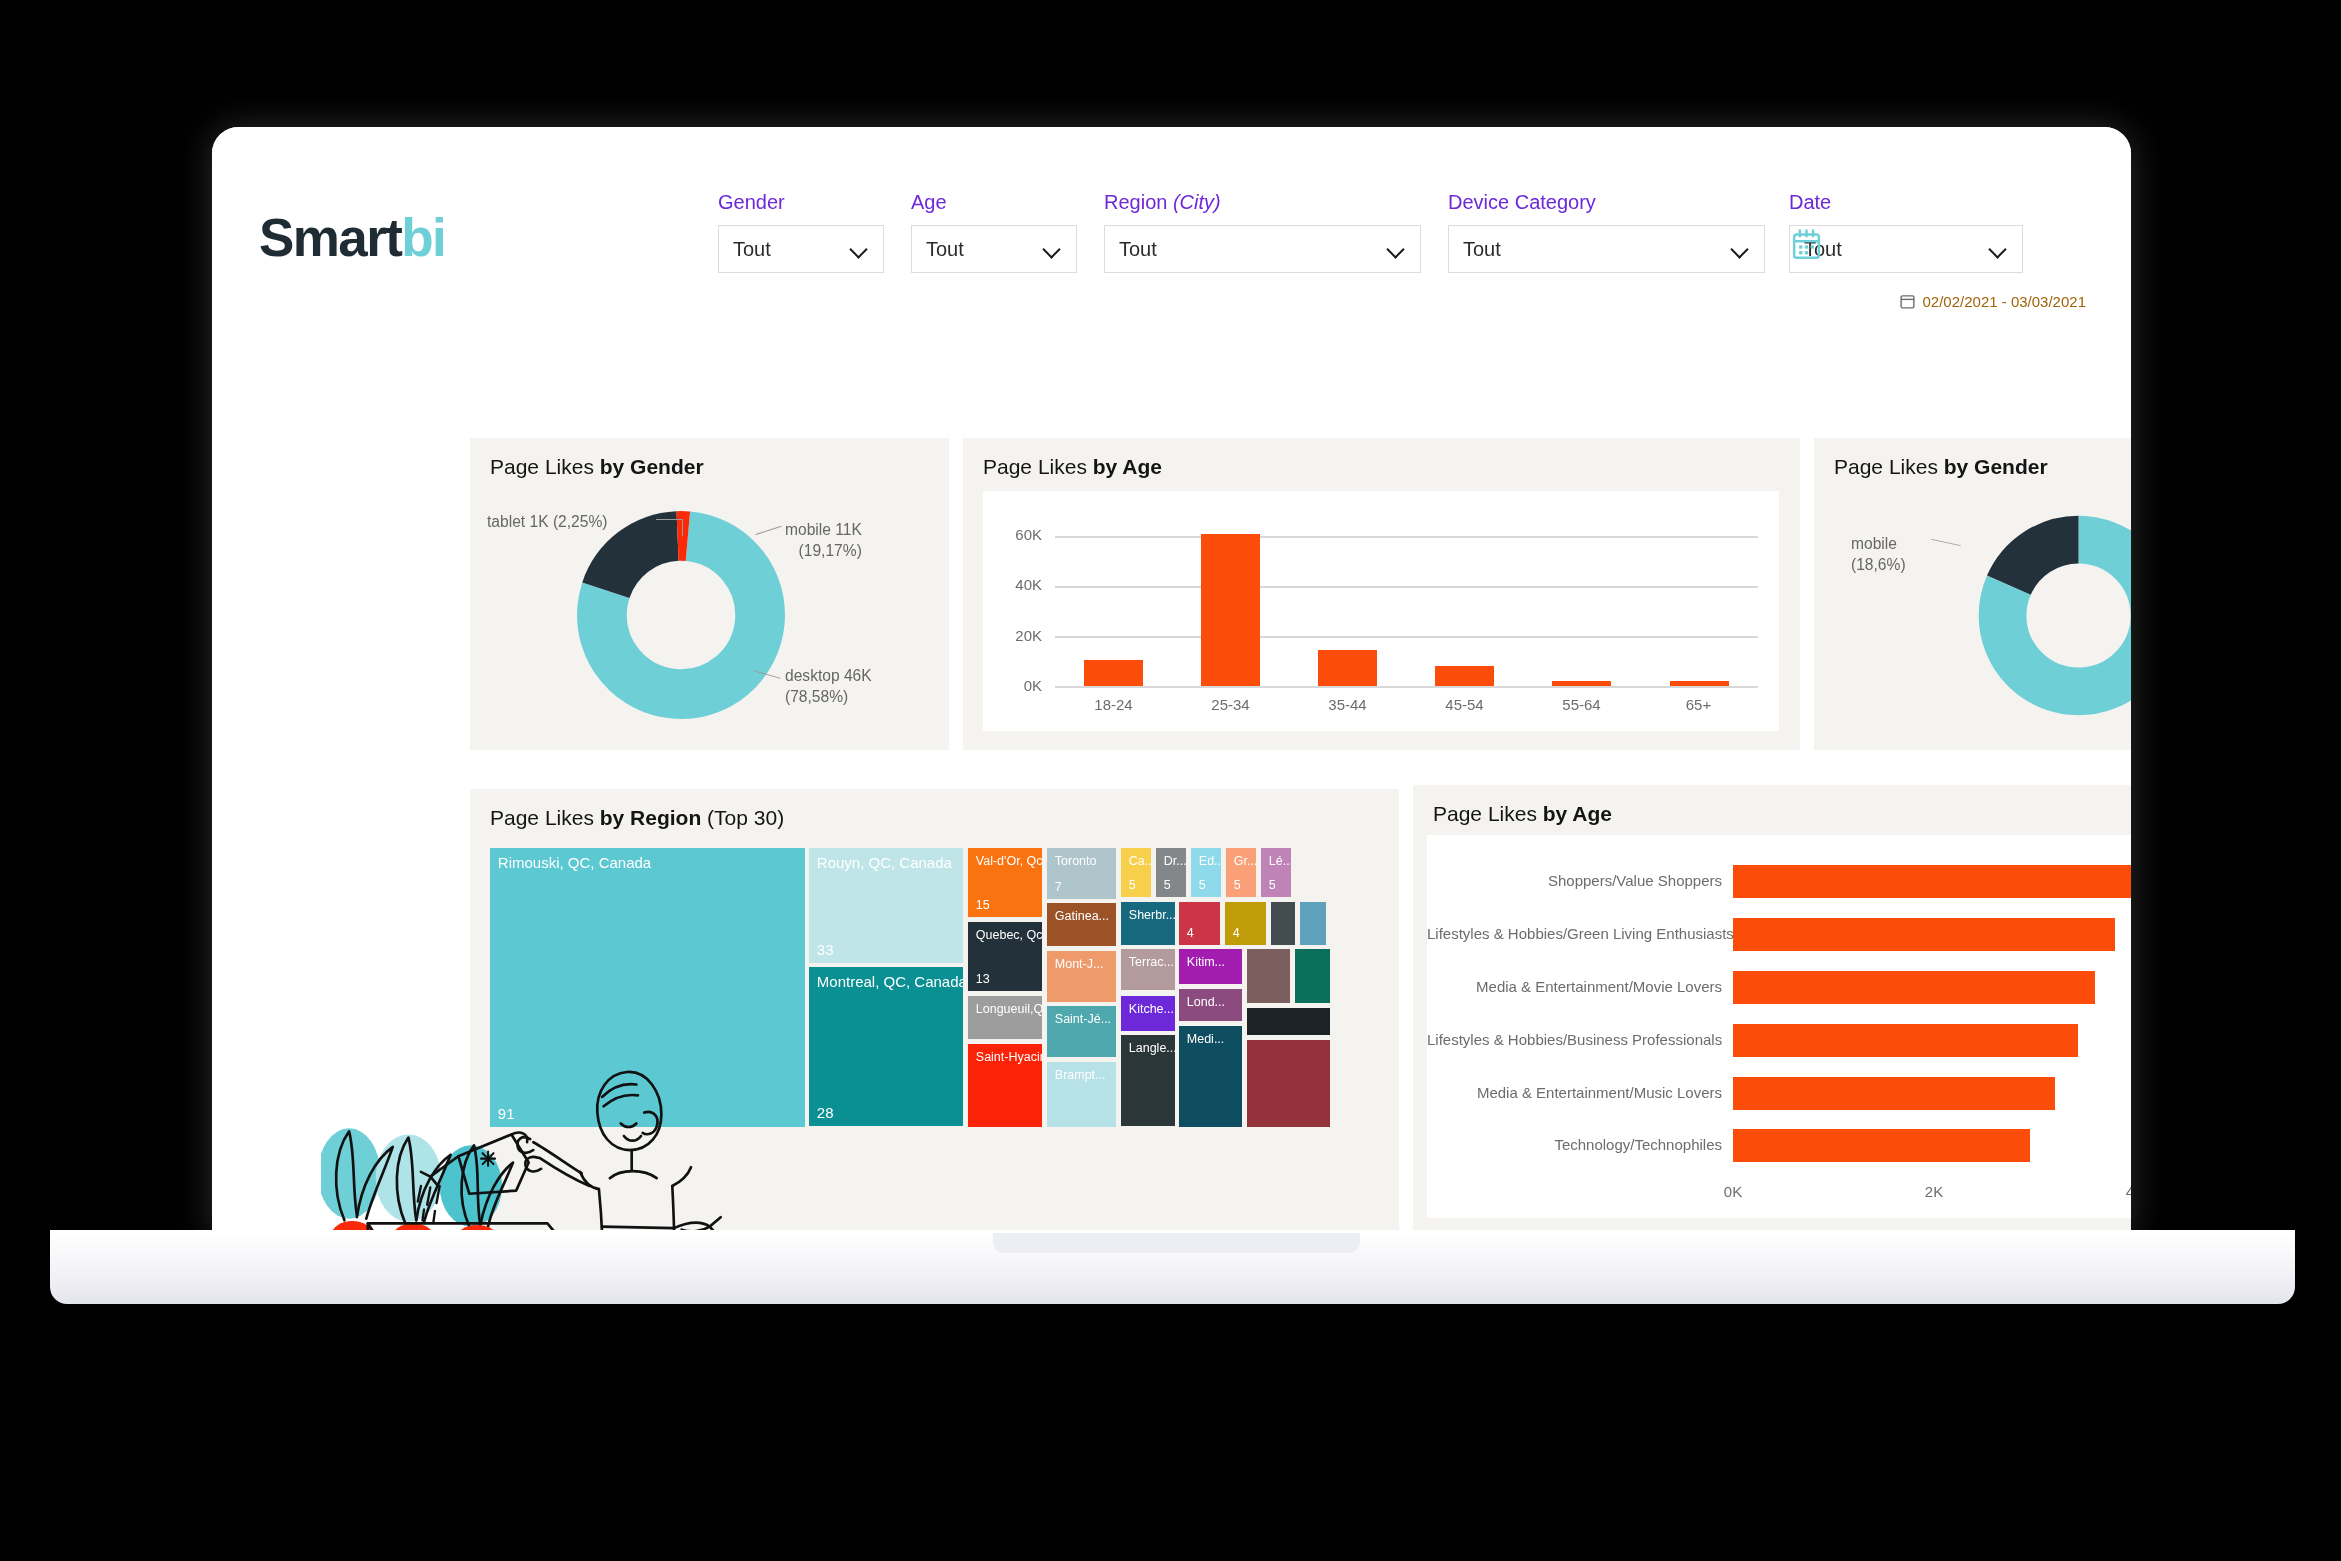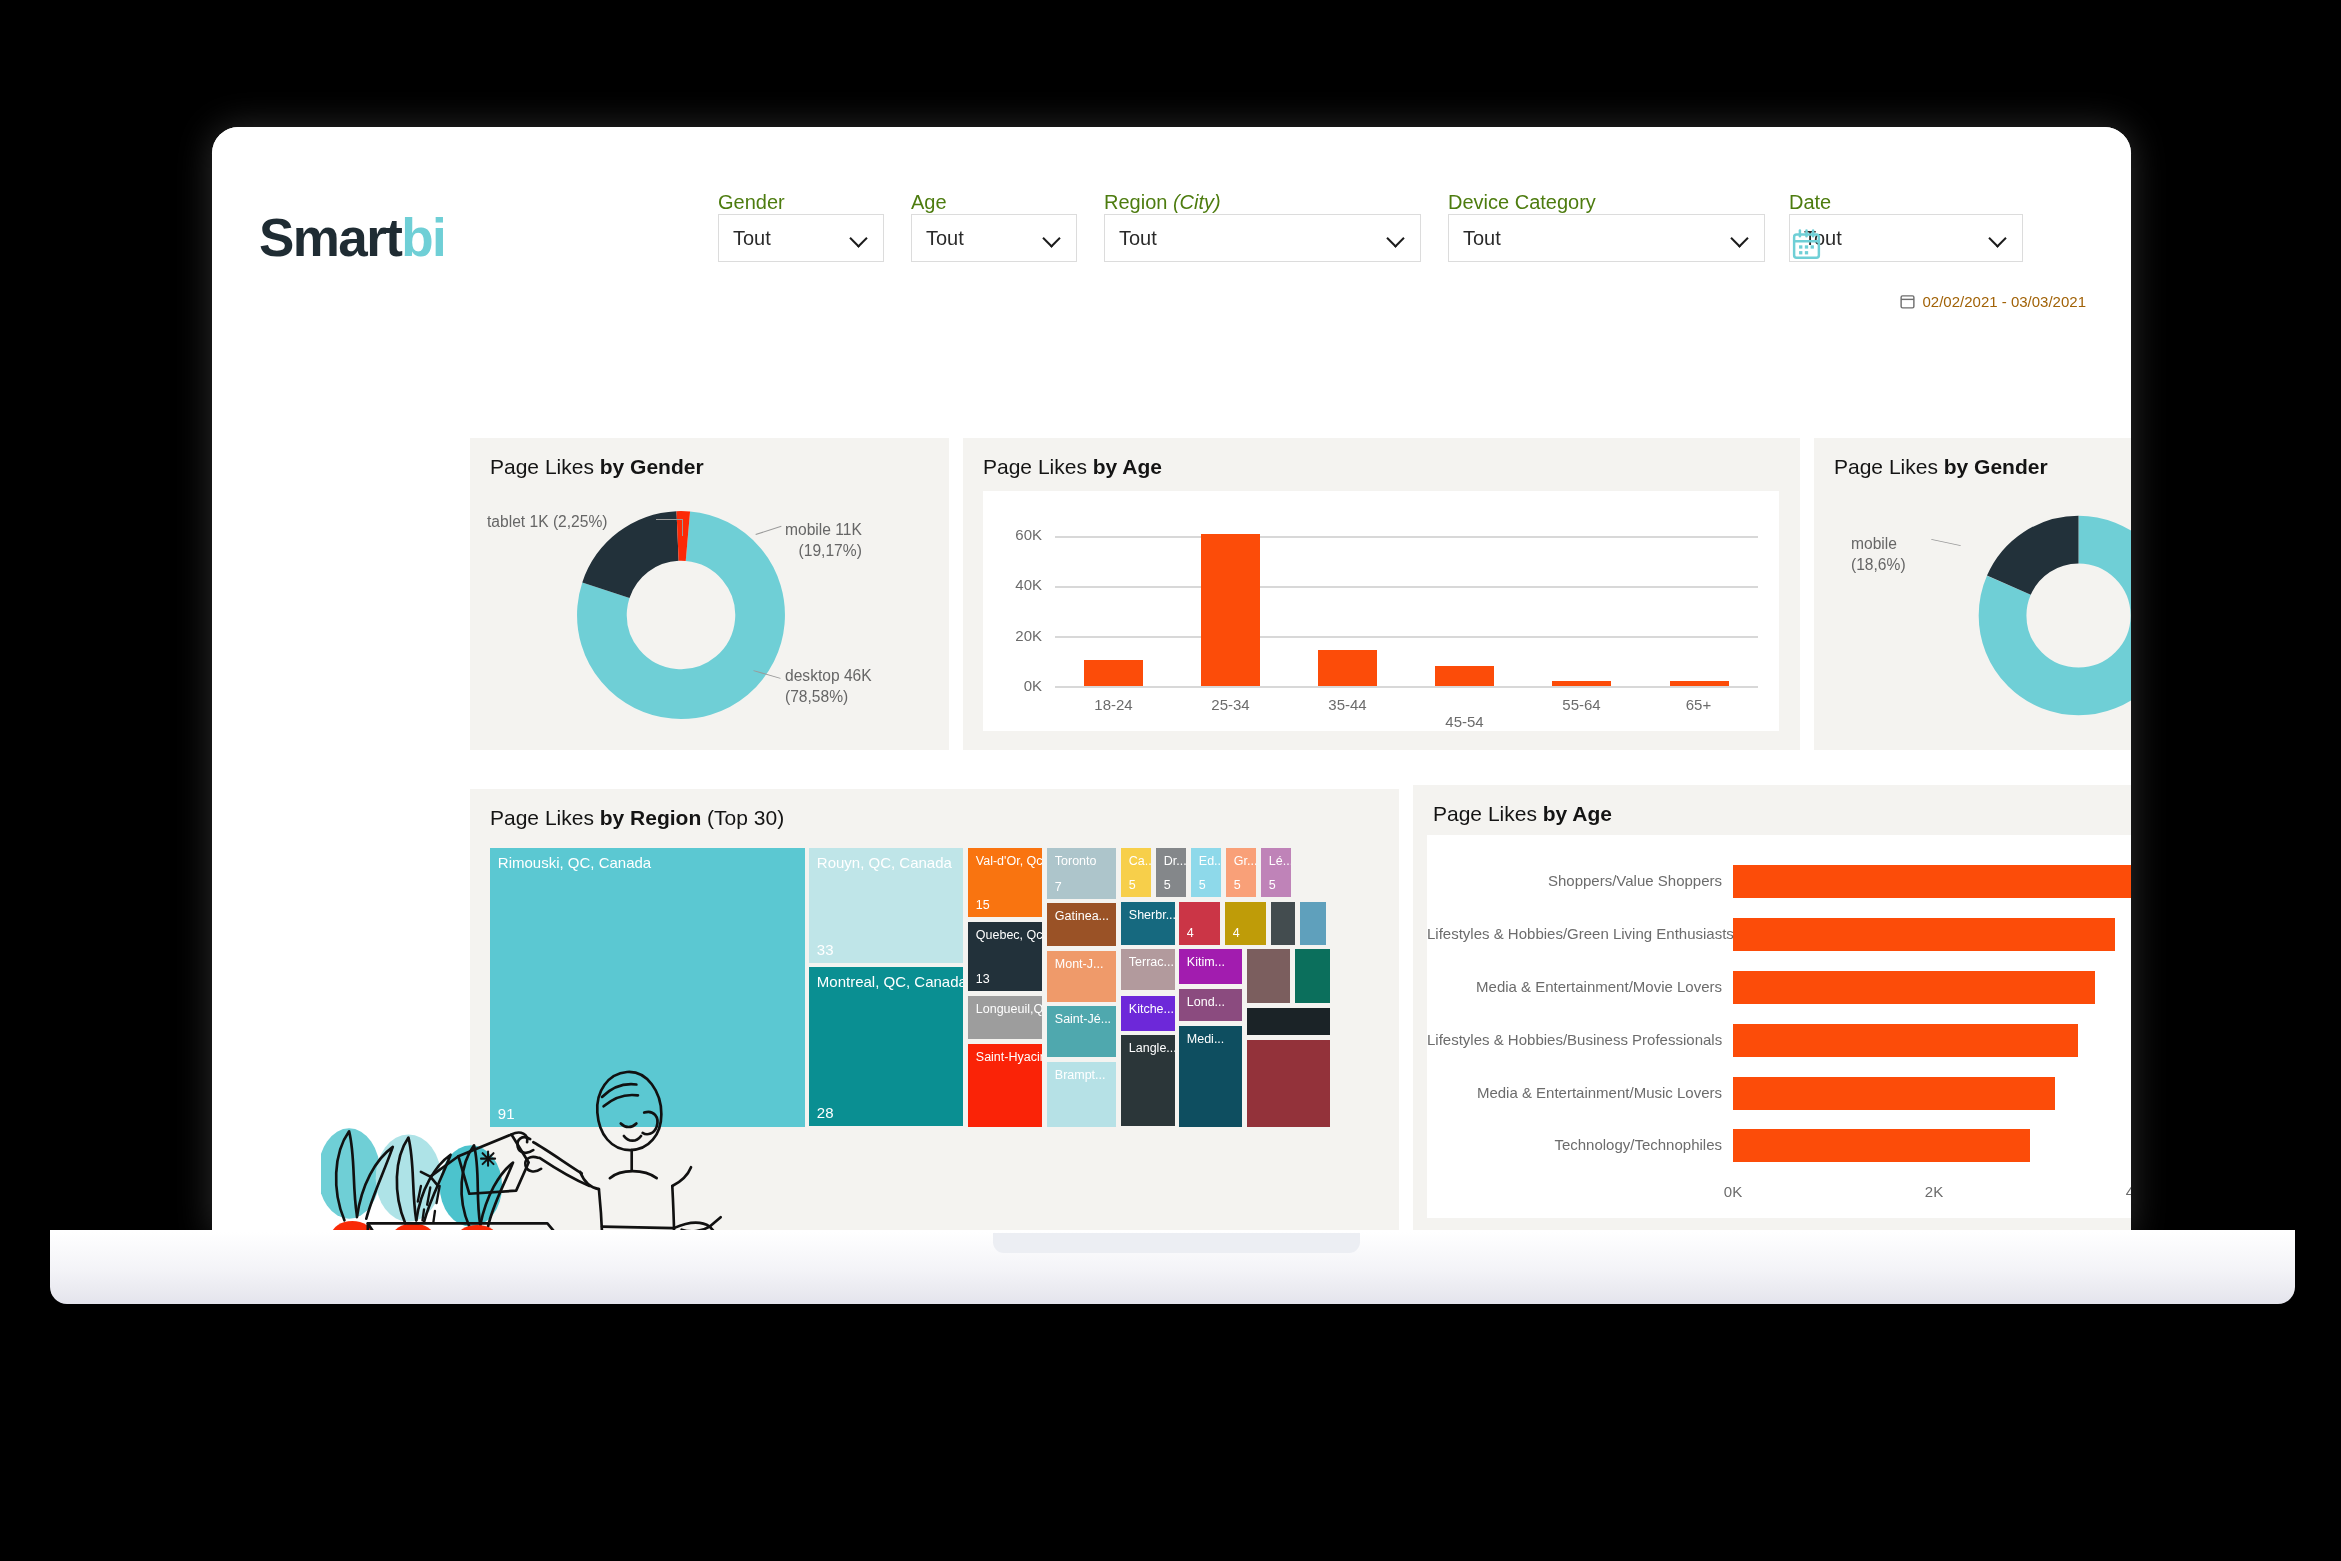--- a/index.html
+++ b/index.html
@@ -33,21 +33,21 @@
             border-radius: 26.5px 26.5px 4.7px 4.7px; overflow: hidden; background: #fff; }
 
   
   #logo { position: absolute; left: 47px; top: 84px; font-size: 53px; font-weight: 800;
           letter-spacing: -1.6px; line-height: 1; }
   #logo .smart { color: #1f2c33; }
   #logo .bi { color: #6fcfd6; }
 
   
   .filter { position: absolute; top: 64px; }
-  .filter .flabel { font-size: 20px; color: #4d7c0f; white-space: nowrap; }
+  .filter .flabel { font-size: 20px; color: #6d28d9; margin-bottom: 11px; white-space: nowrap; }
   .filter .flabel i { font-style: italic; }
   .fbox { position: relative; height: 48px; border: 0.8px solid #dcdcdc; background: #fff;
           display: flex; align-items: center; padding: 0 11px 0 14px; }
   .fbox .fval { font-size: 20px; color: #2a2a2a; flex: 1; }
   .chev { width: 17px; height: 17px; position: relative; flex: none; margin-right: 4.7px; }
   .chev:before { content:''; position: absolute; left: 1.6px; top: 2.3px; width: 11px; height: 11px;
                  border-right: 2.3px solid #1b1b1b; border-bottom: 2.3px solid #1b1b1b;
                  transform: rotate(45deg); }
 
   #f-gender { left: 506px; width: 166px; }
@@ -220,21 +220,21 @@
             <div class="ytick" style="left: 0px; top: 85px; width: 59px;">40K</div>
             <div class="gridline" style="left: 72px; top: 45px; width: 703px;"></div>
             <div class="ytick" style="left: 0px; top: 35px; width: 59px;">60K</div>
             <div class="vbar" style="left: 101px; width: 59px; height: 26px; bottom: 45px;"></div>
             <div class="xtick" style="left: 72px; width: 117px; top: 205px;">18-24</div>
             <div class="vbar" style="left: 218px; width: 59px; height: 152px; bottom: 45px;"></div>
             <div class="xtick" style="left: 189px; width: 117px; top: 205px;">25-34</div>
             <div class="vbar" style="left: 335px; width: 59px; height: 36px; bottom: 45px;"></div>
             <div class="xtick" style="left: 306px; width: 117px; top: 205px;">35-44</div>
             <div class="vbar" style="left: 452px; width: 59px; height: 20px; bottom: 45px;"></div>
-            <div class="xtick" style="left: 423px; width: 117px; top: 205px; margin-top: 17px;">45-54</div>
+            <div class="xtick" style="left: 423px; width: 117px; top: 205px;">45-54</div>
             <div class="vbar" style="left: 569px; width: 59px; height: 5px; bottom: 45px;"></div>
             <div class="xtick" style="left: 540px; width: 117px; top: 205px;">55-64</div>
             <div class="vbar" style="left: 687px; width: 59px; height: 5px; bottom: 45px;"></div>
             <div class="xtick" style="left: 657px; width: 117px; top: 205px;">65+</div>
           </div>
       </div>
     </div>
 
     <div class="card" id="card-donut2">
       <div class="card-title"><span>Page Likes </span><b>by Gender</b></div>

